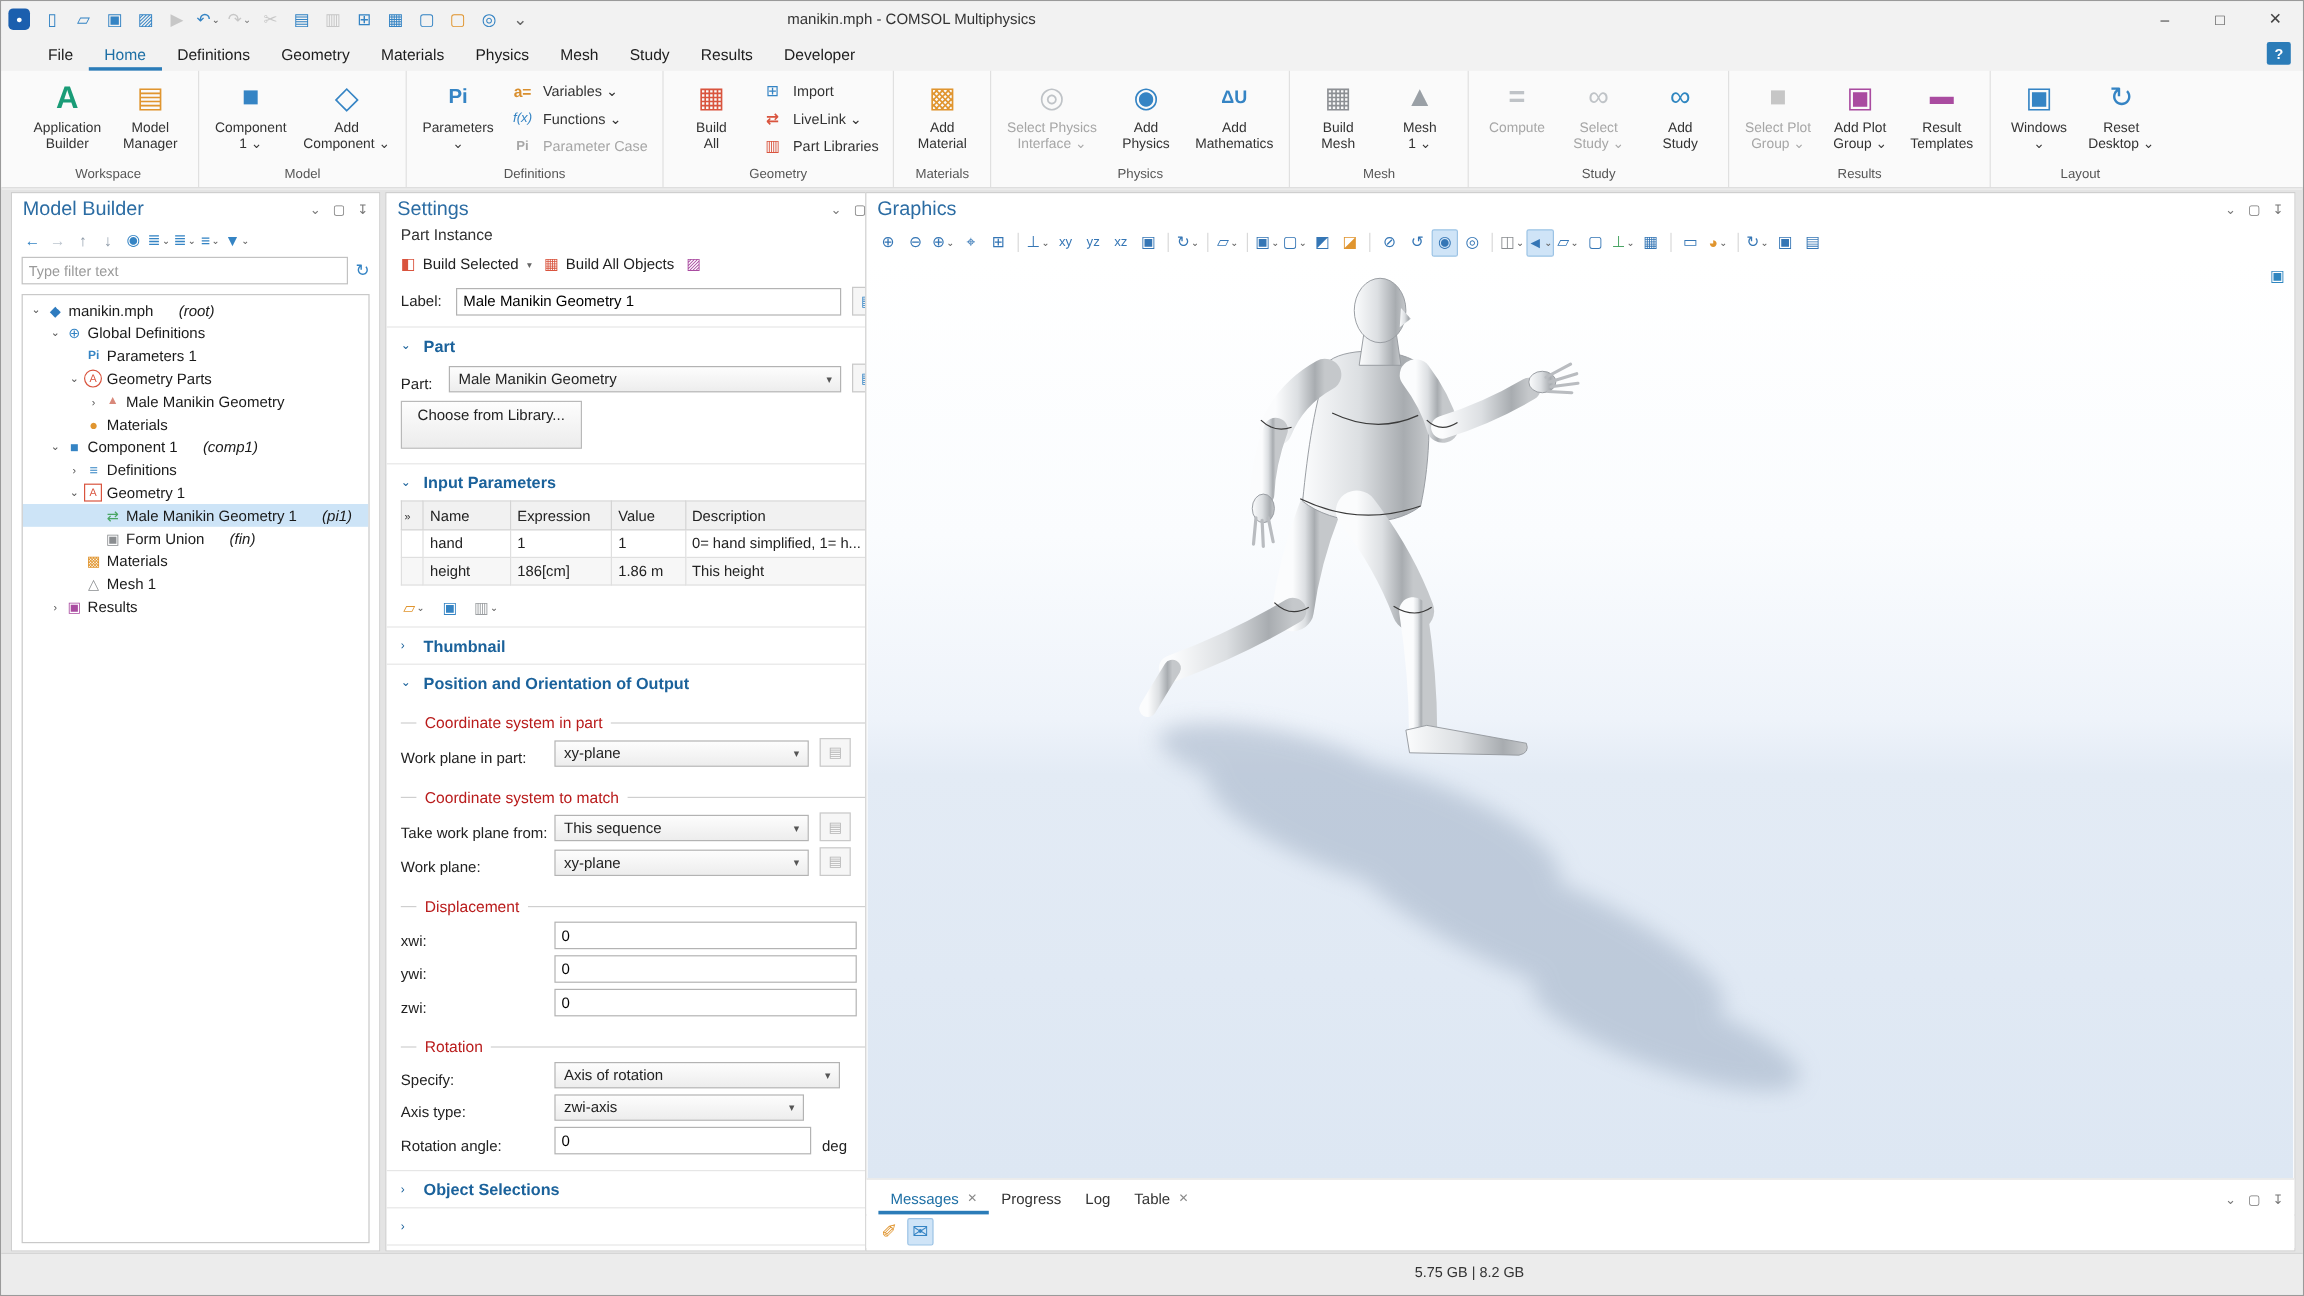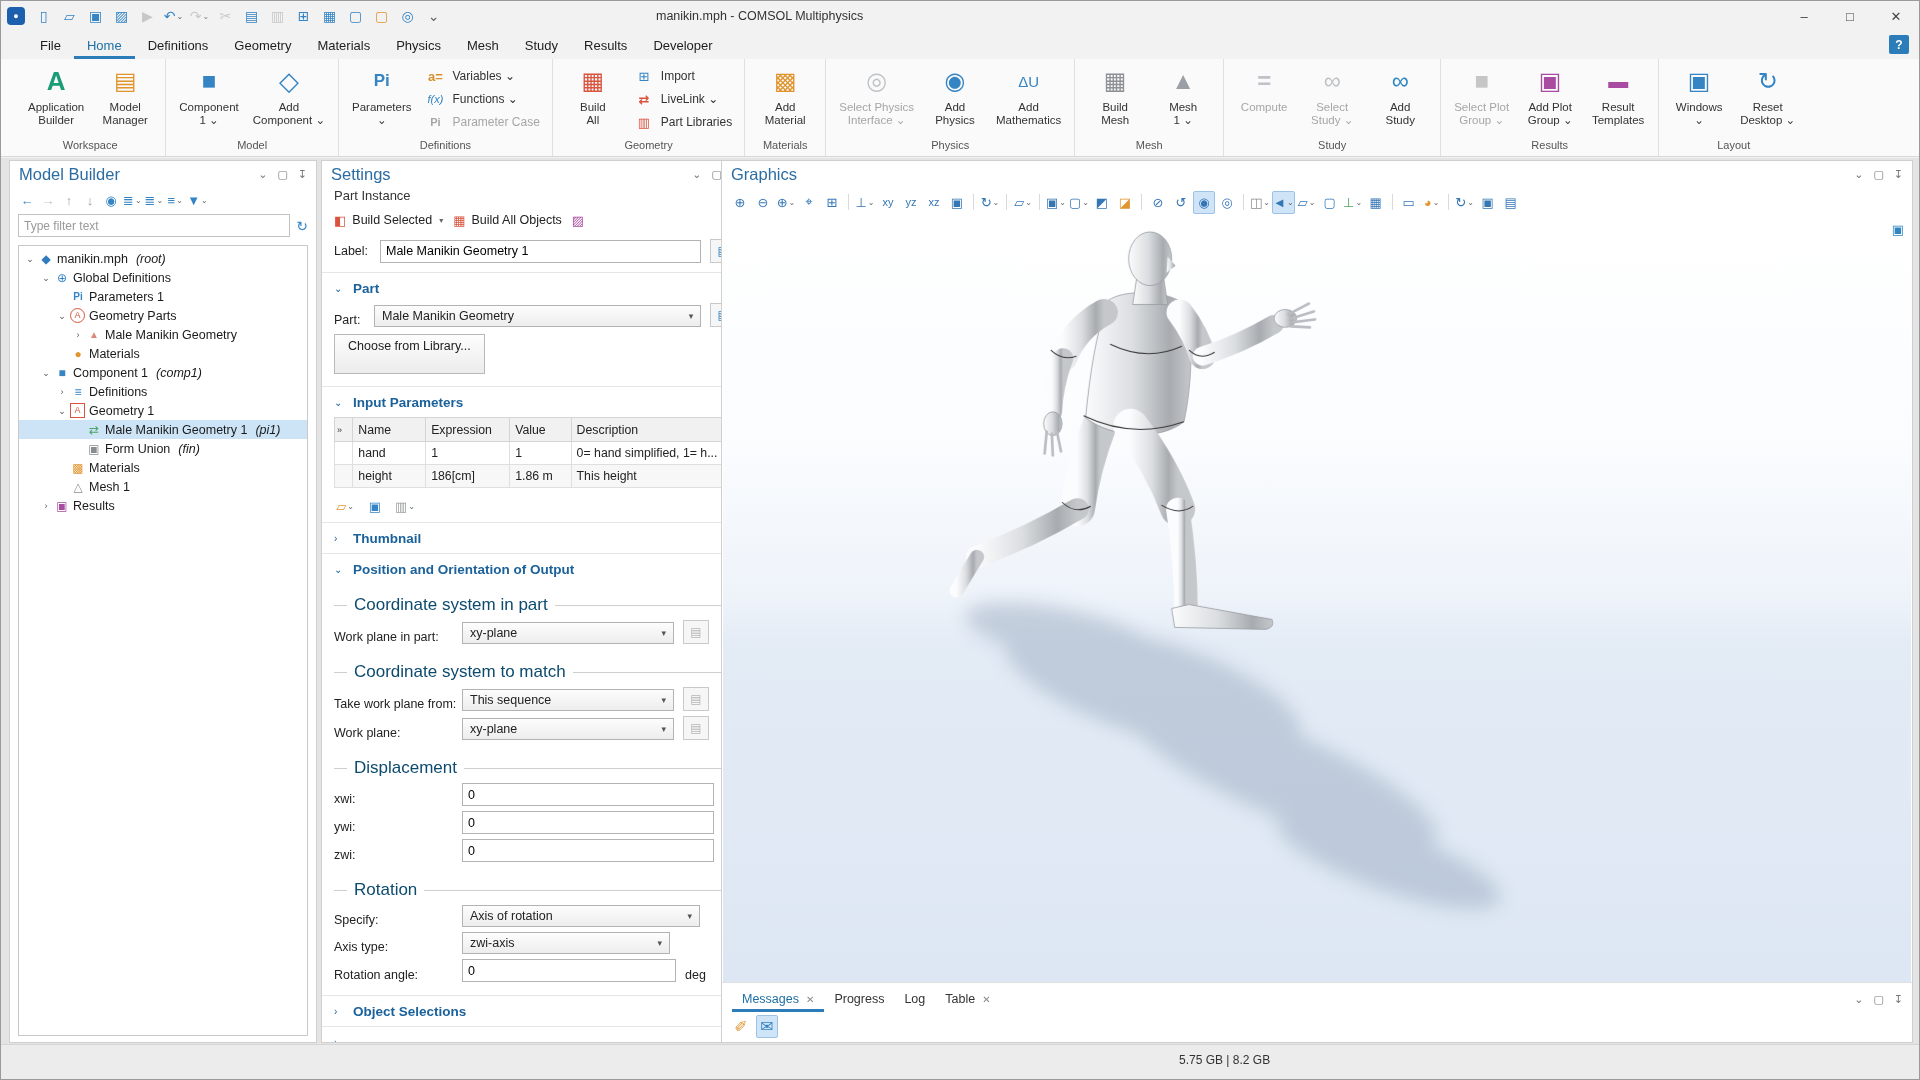--- a/index.html
+++ b/index.html
@@ -53,21 +53,21 @@
   .filterrow input{flex:1;height:21px;border:1px solid #c2c2c2;font-size:12px;padding:0 5px;font-family:inherit;color:#333}
   .filterrow input::placeholder{color:#9a9a9a}
   .refresh{color:#3584c4;font-size:14px}
   .treebox{position:absolute;top:84px;left:8px;right:8px;bottom:6px;border:1px solid #c9c9c9;overflow:hidden;padding-top:3px}
   .trow{display:flex;align-items:center;height:19px;font-size:12.5px;color:#1a1a1a;white-space:nowrap}
   .trow.sel{background:#cde4f7}
   .tarrow{width:14px;font-size:9px;color:#555;text-align:center;flex:none}
   .ticon{width:18px;text-align:center;font-size:12px;flex:none;margin-right:2px}
   .ticon.circ{width:13px;height:13px;border:1px solid currentColor;border-radius:50%;font-size:9px;line-height:12px;margin:0 4px 0 1px}
   .ticon.sq{width:13px;height:13px;border:1px solid currentColor;font-size:9px;line-height:12px;margin:0 4px 0 1px}
-  .tsuffix{font-style:italic;margin-left:8px}
+  .tsuffix{font-style:italic;margin-left:21px}
   
   .scontent{position:absolute;top:27px;left:0;right:14px;bottom:0;padding-left:12px;font-size:12.5px;color:#222;overflow:hidden}
   .srail{position:absolute;top:58px;right:1px;bottom:1px;width:13px;background:#f5f5f5;border-left:1px solid #e7e7e7;font-size:8px;color:#999;text-align:center}
   .srail .up{position:absolute;top:2px;left:0;right:0}
   .srail .dn{position:absolute;bottom:2px;left:0;right:0}
   .sthumb{position:absolute;top:14px;left:1px;right:1px;height:64px;background:#dedede;border:1px solid #cfcfcf;box-sizing:border-box}
   .ssub{font-size:13px;color:#333;margin:0 0 5px}
   .stoolbar{display:flex;align-items:center;gap:10px;height:24px;margin-bottom:4px}
   .stbtn{display:flex;align-items:center;gap:6px;font-size:12.5px;color:#222}
   .sticon{font-size:13px}
@@ -88,21 +88,21 @@
   .libbtn{height:40px;line-height:22px;padding:0 13px;border:1px solid #b9b9b9;background:linear-gradient(#fdfdfd,#ececec);
     font-size:12.5px;color:#222;display:inline-block;margin:2px 0 8px;box-sizing:border-box}
   .ptab{border-collapse:collapse;font-size:12.3px;margin-top:2px}
   .ptab th{background:#f1f1f1;border:1px solid #d4d4d4;font-weight:400;text-align:left;padding:2px 5px;height:19px}
   .ptab td{border:1px solid #dfdfdf;padding:2px 5px;height:18px}
   .ptab .corner{width:14px;padding:2px 2px;font-size:9px;color:#333}
   .ptab .c-name{width:64px}.ptab .c-expr{width:74px}.ptab .c-val{width:52px}.ptab .c-desc{width:148px}
   .ptab .scrollc{width:11px;background:#f4f4f4;color:#b5b5b5;font-size:8px;text-align:center;padding:0}
   .ptab tr.alt td{background:#f7f7f7}
   .minitb{display:flex;align-items:center;gap:8px;margin:7px 0 2px;font-size:13px}
-  .glab{display:flex;align-items:center;gap:7px;color:#0c4a6e;font-size:17px;margin:18px 0 5px}
+  .glab{display:flex;align-items:center;gap:7px;color:#b91c1c;font-size:13px;margin:18px 0 5px}
   .glab::before{content:"";width:13px;height:1px;background:#cfcfcf;flex:none}
   .glab::after{content:"";flex:1;height:1px;background:#cfcfcf;margin-right:2px}
   .crow{height:30px;display:flex;align-items:center;gap:9px;border-top:1px solid #e6e6e6;color:#1b629b;
     font-size:13.5px;font-weight:600;margin-left:-12px;padding-left:12px}
   
   .gtoolbar{height:28px;display:flex;align-items:center;gap:1px;padding:0 7px;font-size:13px}
   .gtoolbar .tbi,.minitb .tbi,.btoolbar .tbi{display:inline-flex;align-items:center;justify-content:center;min-width:20px;height:21px;border:1px solid transparent;border-radius:2px}
   .tbi.act{background:#cfe4f7;border:1px solid #9cc3e5}
   .tbi.dis{opacity:.95}
   .tsep{width:1px;height:16px;background:#d9d9d9;margin:0 4px;align-self:center}
@@ -298,21 +298,21 @@
           <span class="ric" style="color:#bfc3c7;font-size:24px">◎</span>
           <span class="rlab">Select Physics
 Interface ⌄</span>
           </div>
         <div class="rbtn">
           <span class="ric" style="color:#3584c4;font-size:24px">◉</span>
           <span class="rlab">Add
 Physics</span>
           </div>
         <div class="rbtn">
-          <span class="ric" style="color:#3584c4;font-weight:400;font-size:15px">ΔU</span>
+          <span class="ric" style="color:#3584c4;font-weight:700;font-size:15px">ΔU</span>
           <span class="rlab">Add
 Mathematics</span>
           </div>
       </div>
       <div class="rglabel">Physics</div>
     </div>
     <div class="rgroup">
       <div class="rbody">
         <div class="rbtn">
           <span class="ric" style="color:#8d9094;font-size:24px">▦</span>

